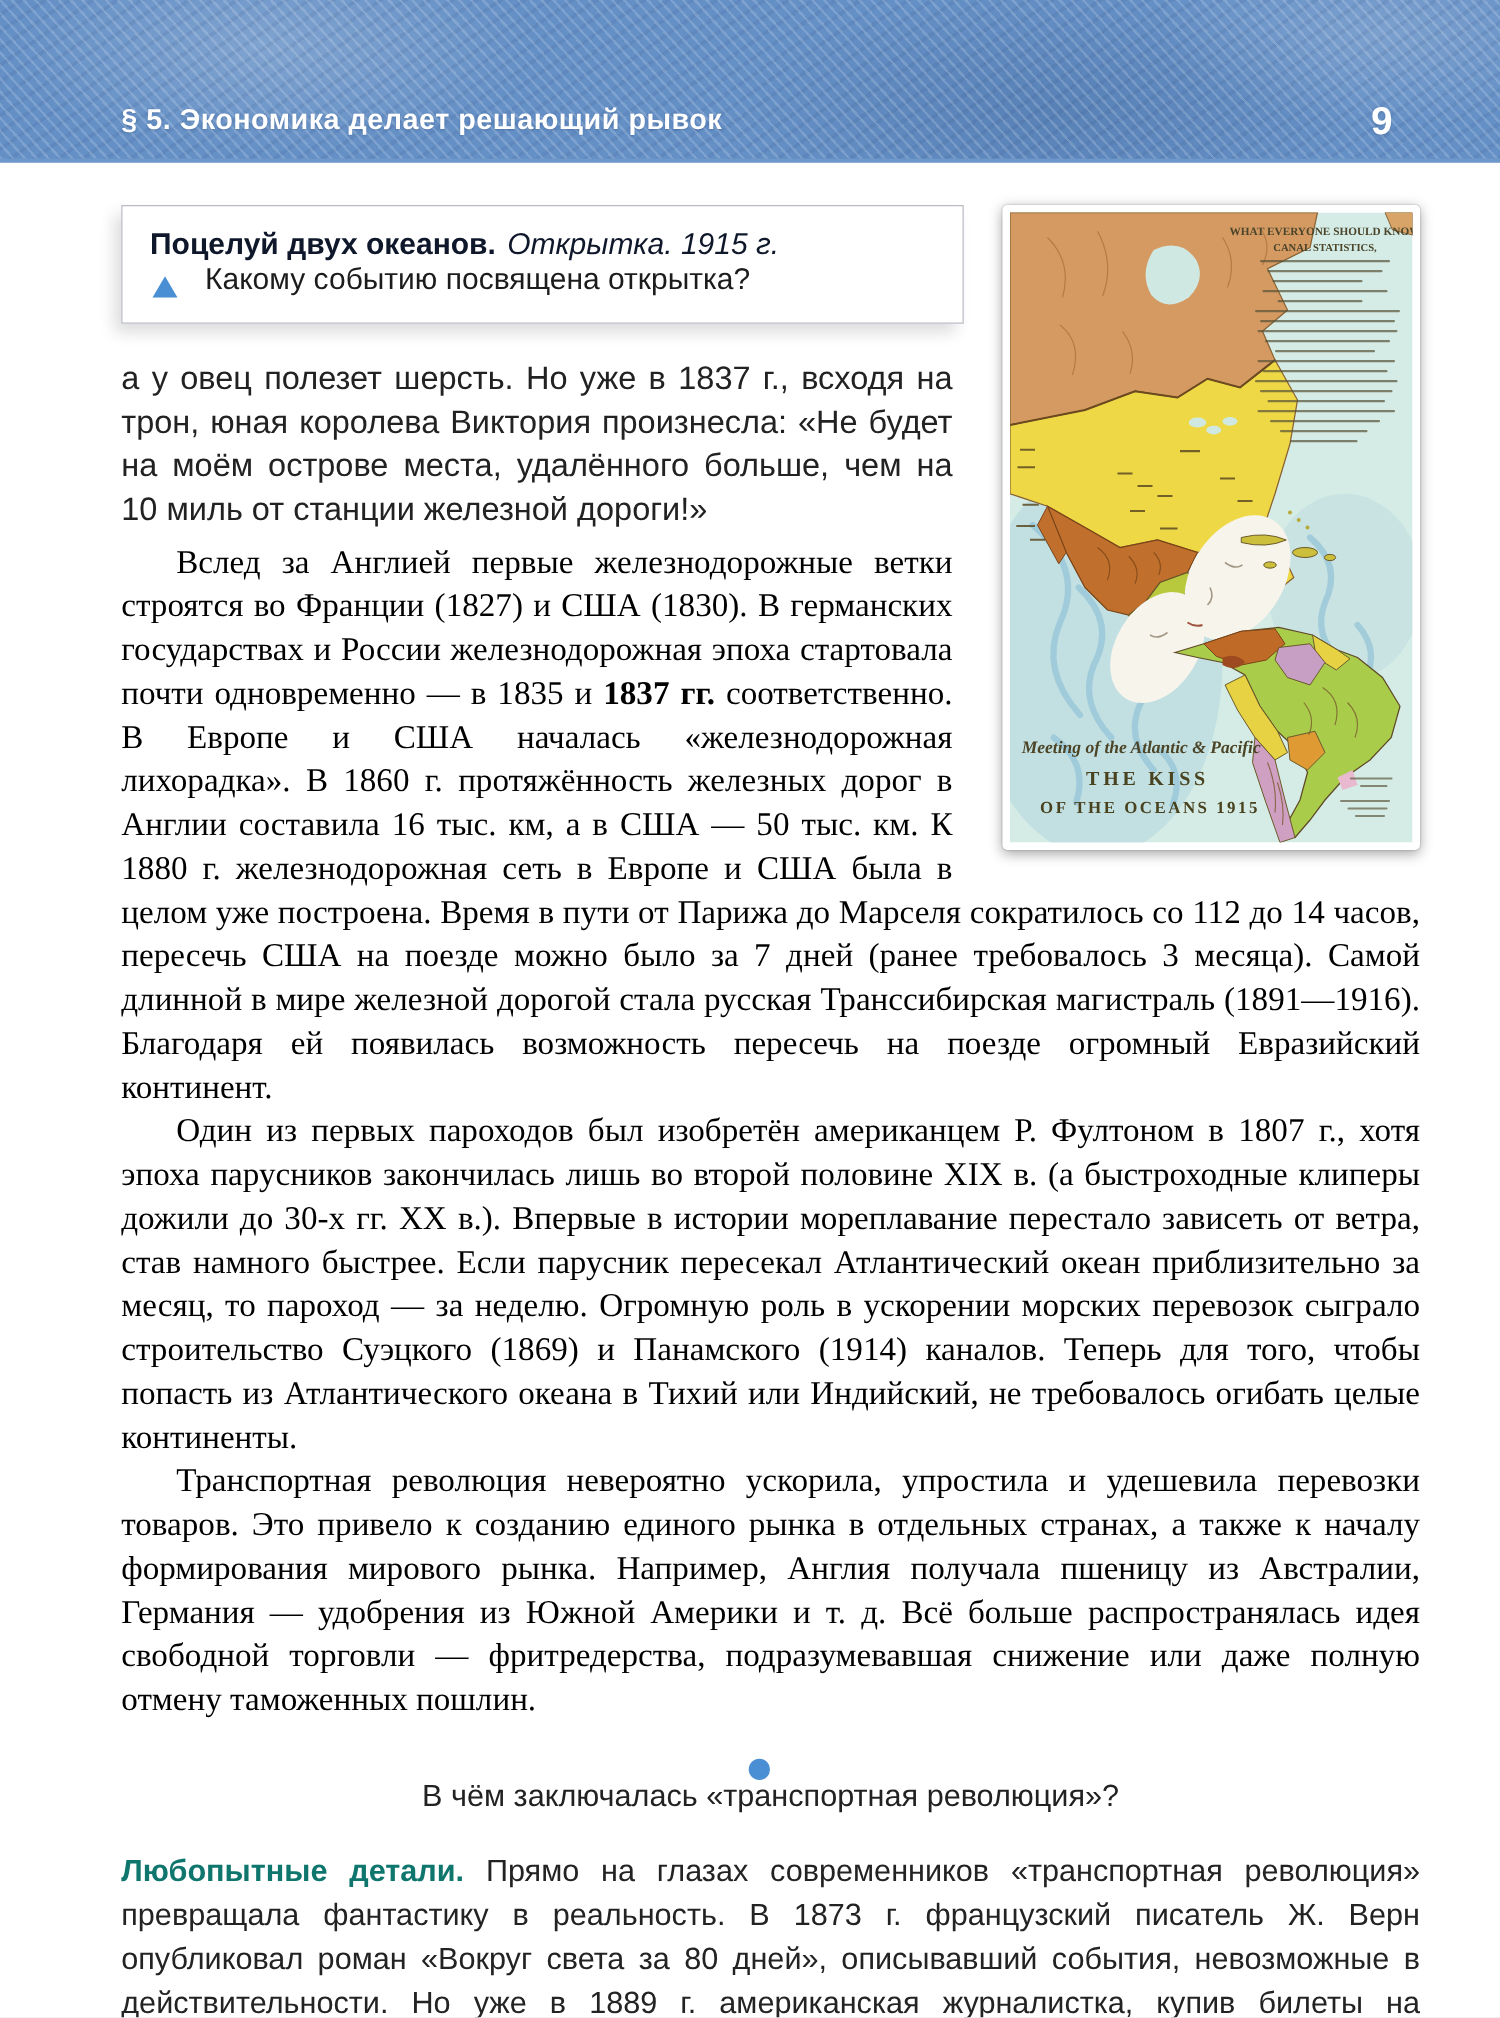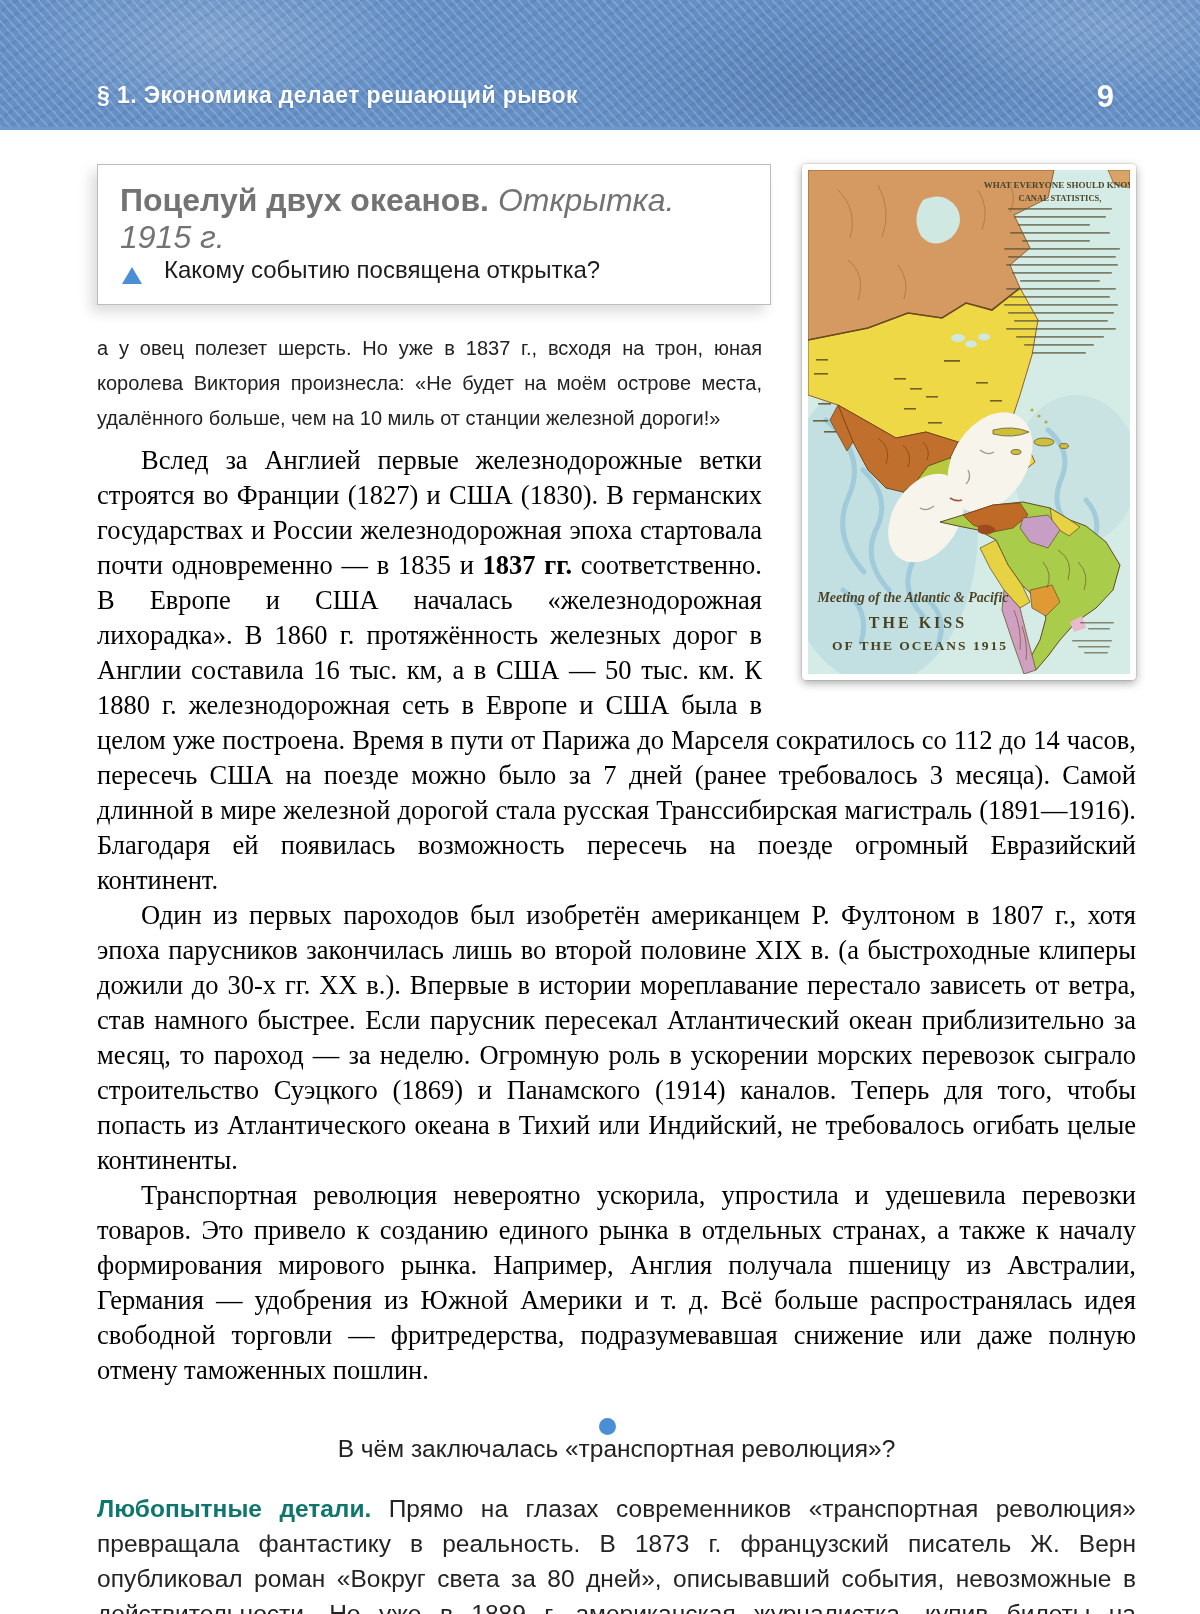--- a/index.html
+++ b/index.html
@@ -47,33 +47,33 @@
   .postcard svg { display:block; width:100%; height:100%; }
 
   .caption-box {
     width:674px; background:#ffffff;
     border:1px solid #b9bdc2;
     box-shadow:-6px 7px 12px rgba(0,0,0,0.14);
     padding:17px 22px 20px 22px;
     margin-bottom:26px;
     font-family:"Liberation Sans","DejaVu Sans",sans-serif;
   }
-  .cap-title { font-size:32px; color:#737373; }
+  .cap-title { font-size:24px; color:#0f172a; }
   .cap-title b { font-weight:bold; }
   .cap-title i { font-style:italic; font-weight:normal; margin-left:9px; }
   .cap-question { display:flex; align-items:flex-end; font-size:24px; color:#1c1c1c; }
   .tri {
     width:0; height:0; flex:0 0 auto;
     border-left:10px solid transparent; border-right:10px solid transparent;
     border-bottom:17px solid #4a8fd3; margin:0 22px 0 2px;
   }
 
   p.sans-body {
     font-family:"Liberation Sans","DejaVu Sans",sans-serif;
-    font-size:20px; line-height:35px; text-align:justify; color:#222222;
+    font-size:26px; line-height:35px; text-align:justify; color:#222222;
     margin-bottom:7px;
   }
   p.serif-body {
     font-size:26.5px; line-height:35px; text-align:justify; color:#000000;
   }
   p.serif-body b { font-weight:bold; }
   .indent { text-indent:44px; }
 
   .question-row {
     display:flex; align-items:center; clear:left;
@@ -91,21 +91,21 @@
     font-size:24.5px; line-height:35px; text-align:justify; color:#232323;
   }
   .details-block .red-label { font-weight:bold; color:#0f766e; }
 </style>
 </head>
 <body>
 
 <div class="page">
 
   <header class="band">
-    <div class="band-title">§ 1. Экономика делает решающий рывок</div>
+    <div class="band-title">§ 5. Экономика делает решающий рывок</div>
     <div class="band-page-num">9</div>
   </header>
 
   <main class="content">
 
     <figure class="postcard">
       <svg viewBox="0 0 322 504" preserveAspectRatio="none" aria-hidden="true">
 
         <rect x="0" y="0" width="322" height="504" fill="#d4ece5"></rect>
 

